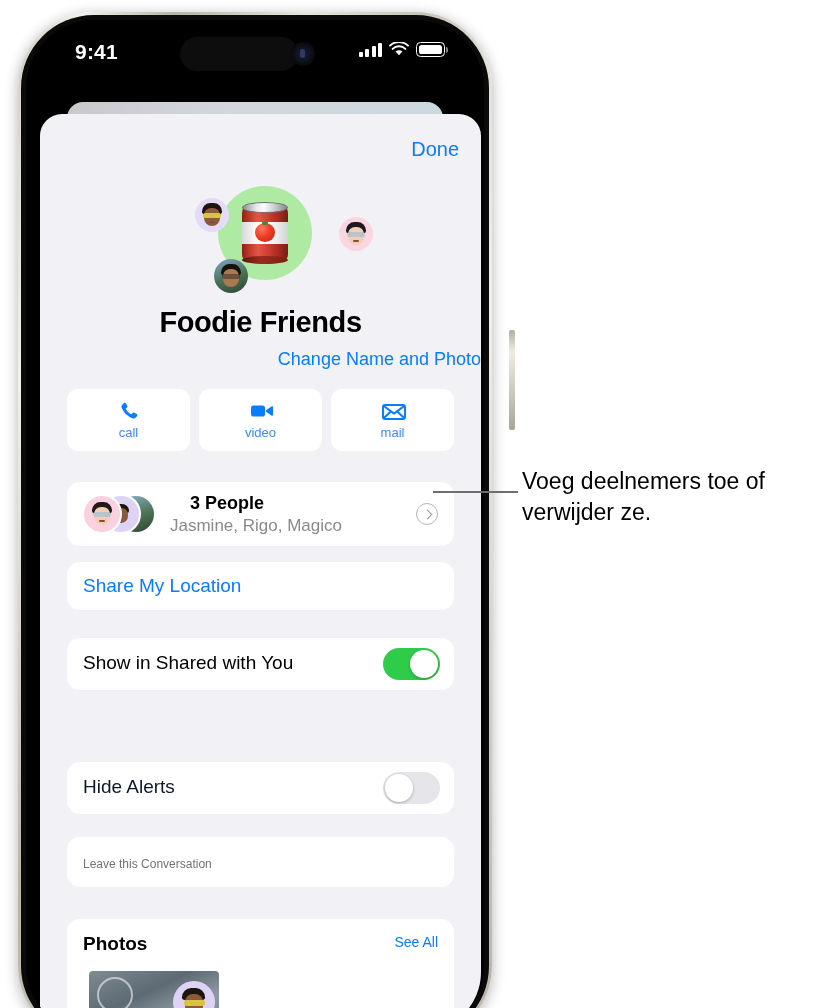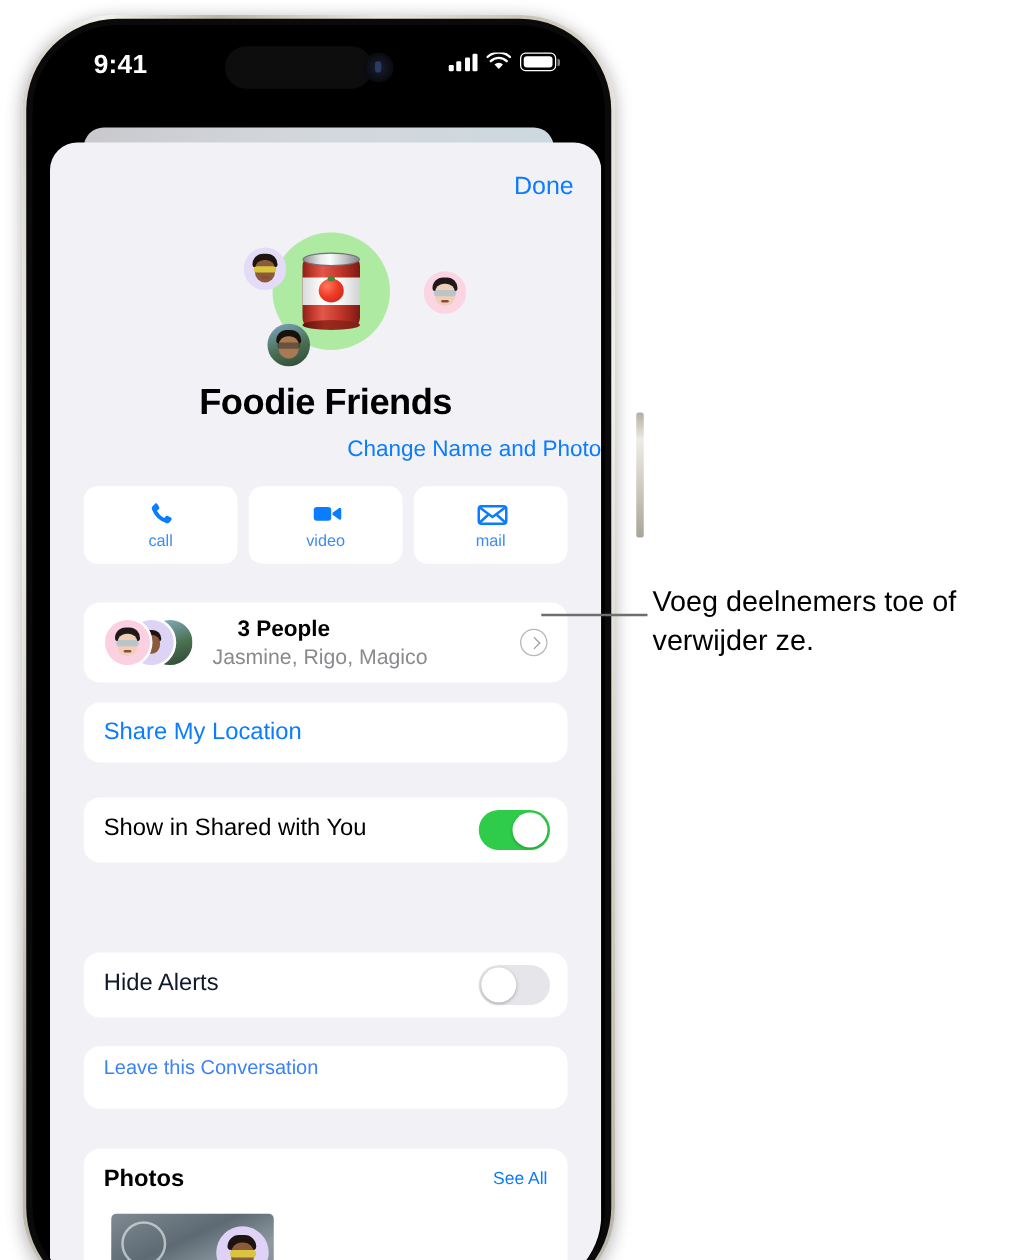--- a/index.html
+++ b/index.html
@@ -221,21 +221,21 @@
   .foot-note {
     position: absolute; left: 29px; top: 585px; width: 382px;
     font-size: 14.5px; color: #8a8a8e; line-height: 1.45;
   }
   .foot-note a { color:#0a7cff; text-decoration:none; font-weight:600; cursor:pointer;}
 
   .hide-card { top: 648px; height: 52px; }
   .hide-txt { position:absolute; left:16px; top:14px; font-size:19px; color:#0f172a;}
 
   .leave-card { top: 723px; height: 50px; }
-  .leave-txt { position:absolute; left:16px; top:9px; font-size:16px; color:#3b82f6; cursor:pointer;}
+  .leave-txt { position:absolute; left:16px; top:20px; font-size:12px; color:#737373; cursor:pointer;}
 
   
   .toggle {
     position: absolute; right: 14px; width: 57px; height: 32px;
     border-radius: 17px; cursor: pointer;
   }
   .toggle.on  { background: #2fcc4a; top: 10px; }
   .toggle.off { background: #e5e5ea; top: 10px; }
   .knob {
     position: absolute; top: 2px; width: 28px; height: 28px; border-radius: 50%;

